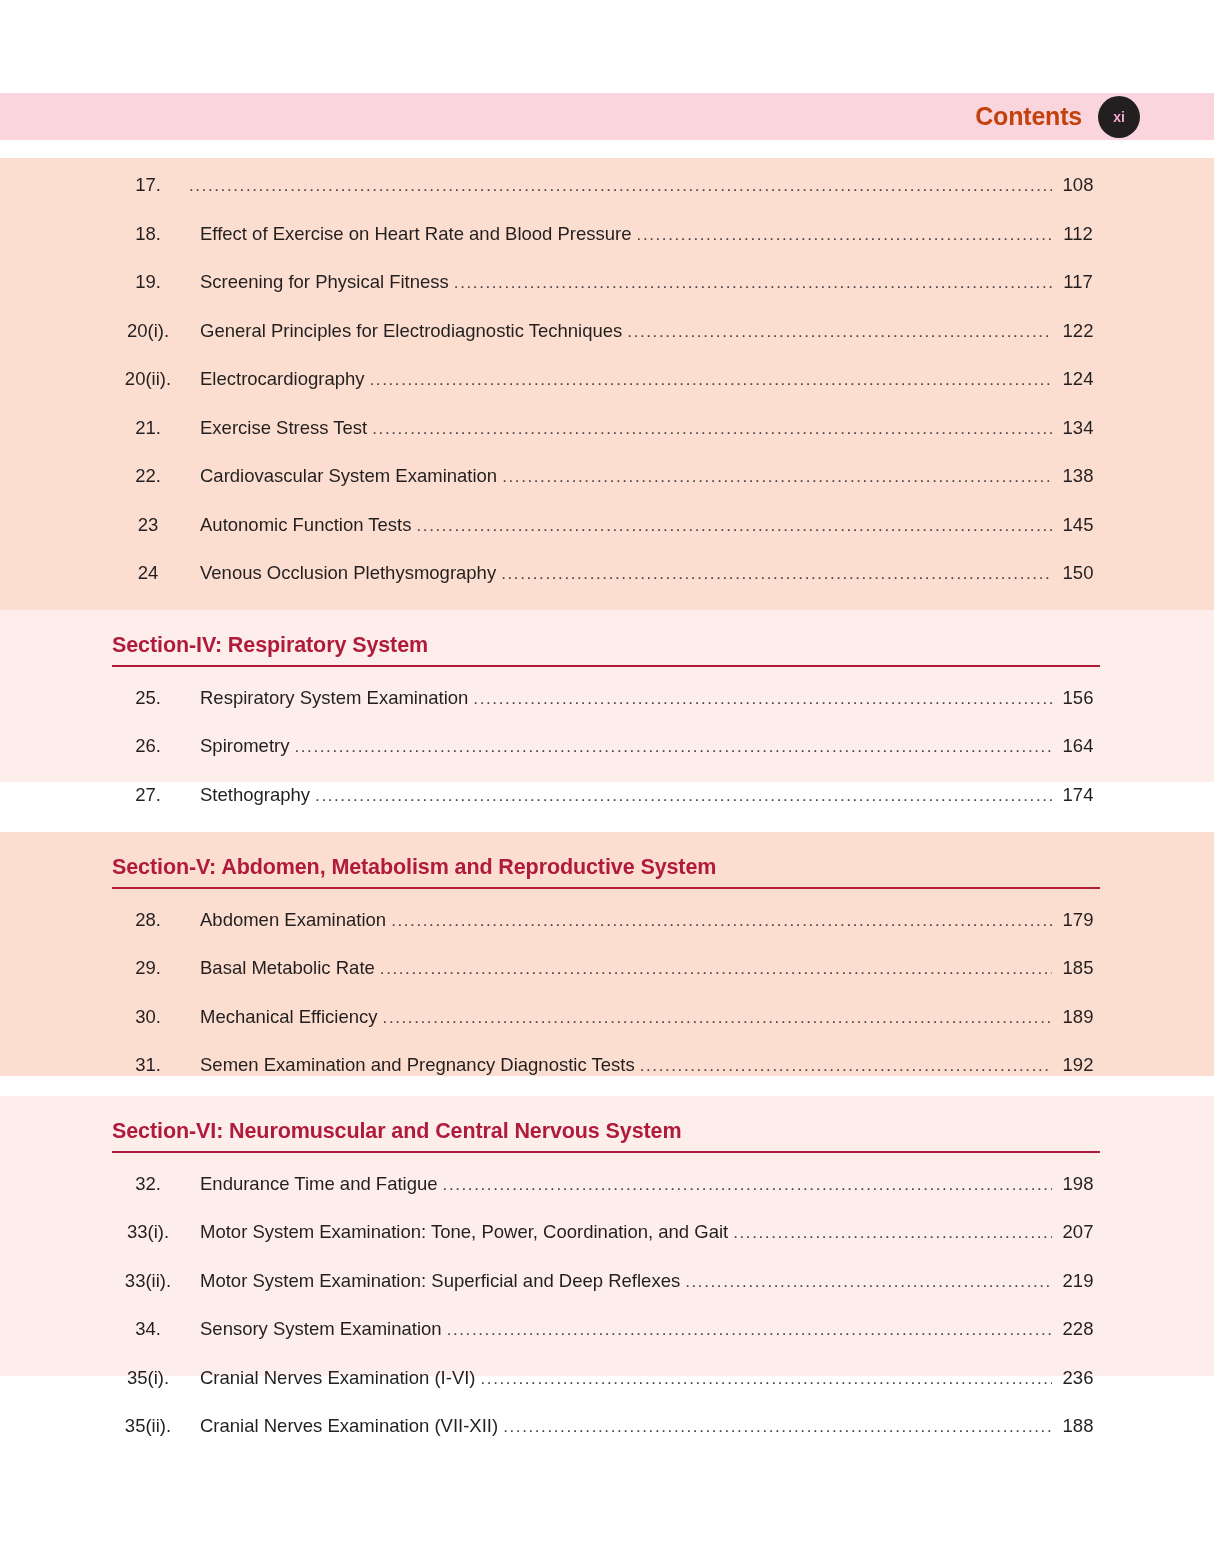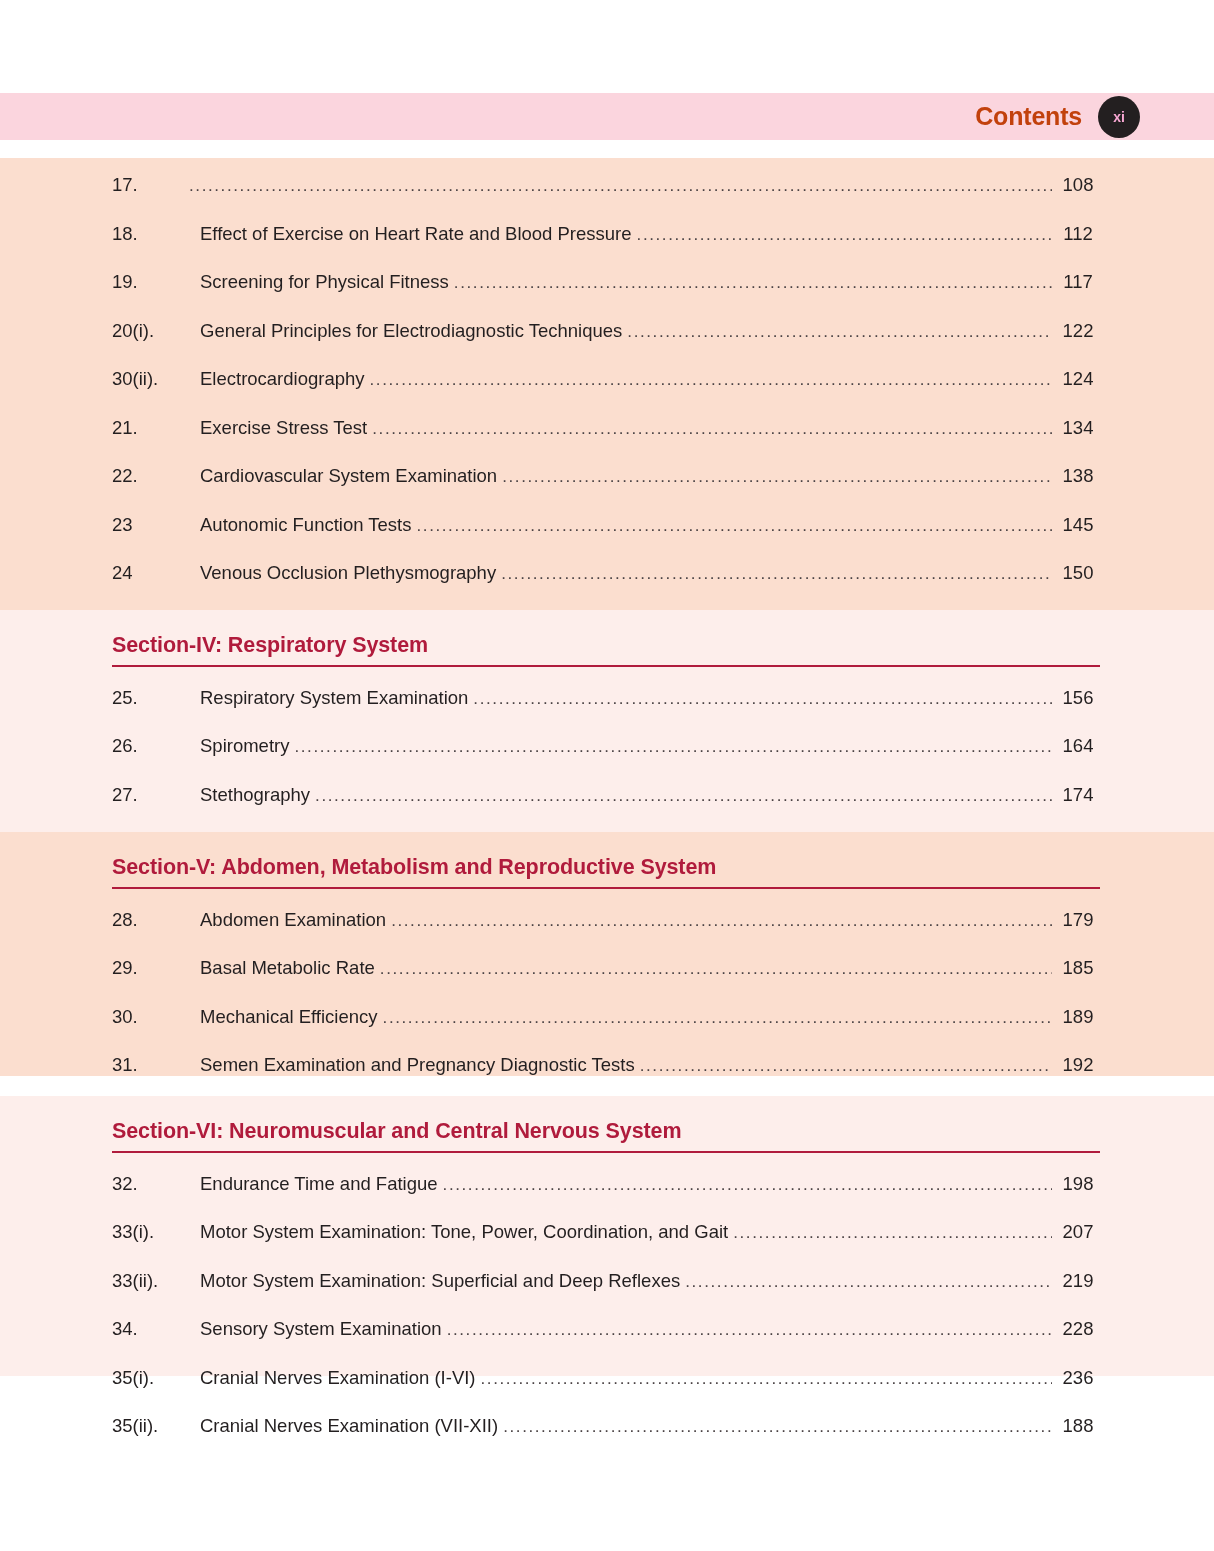--- a/index.html
+++ b/index.html
@@ -85,21 +85,21 @@
   
   .toc-entry {
     display: flex;
     align-items: baseline;
     font-size: 18.5px;
     color: #231f20;
     height: 48.5px;
   }
   .toc-num {
     width: 72px;
-    text-align: left;
+    text-align: center;
     flex: 0 0 72px;
     white-space: nowrap;
   }
   .toc-title {
     padding-left: 16px;
     white-space: nowrap;
     flex: 0 0 auto;
   }
   .toc-leader {
     flex: 1 1 auto;
@@ -146,21 +146,21 @@
           <span class="toc-leader">........................................................................................................................................................................................................</span>
           <span class="toc-page">117</span>
         </div>
         <div class="toc-entry">
           <span class="toc-num">20(i).</span>
           <span class="toc-title">General Principles for Electrodiagnostic Techniques</span>
           <span class="toc-leader">........................................................................................................................................................................................................</span>
           <span class="toc-page">122</span>
         </div>
         <div class="toc-entry">
-          <span class="toc-num">30(ii).</span>
+          <span class="toc-num">20(ii).</span>
           <span class="toc-title">Electrocardiography</span>
           <span class="toc-leader">........................................................................................................................................................................................................</span>
           <span class="toc-page">124</span>
         </div>
         <div class="toc-entry">
           <span class="toc-num">21.</span>
           <span class="toc-title">Exercise Stress Test</span>
           <span class="toc-leader">........................................................................................................................................................................................................</span>
           <span class="toc-page">134</span>
         </div>
@@ -177,21 +177,21 @@
           <span class="toc-page">145</span>
         </div>
         <div class="toc-entry">
           <span class="toc-num">24</span>
           <span class="toc-title">Venous Occlusion Plethysmography</span>
           <span class="toc-leader">........................................................................................................................................................................................................</span>
           <span class="toc-page">150</span>
         </div>
       </div>
     </div>
-    <div class="band light" style="top: 610px; height: 222px;">
+    <div class="band light" style="top: 610px; height: 172px;">
       <div class="band-inner">
         <div style="padding-top: 24px; padding-bottom: 20px;">
           <div class="section-heading">Section-IV: Respiratory System</div>
           <div class="section-rule"></div>
         </div>
         <div class="toc-entry">
           <span class="toc-num">25.</span>
           <span class="toc-title">Respiratory System Examination</span>
           <span class="toc-leader">........................................................................................................................................................................................................</span>
           <span class="toc-page">156</span>

